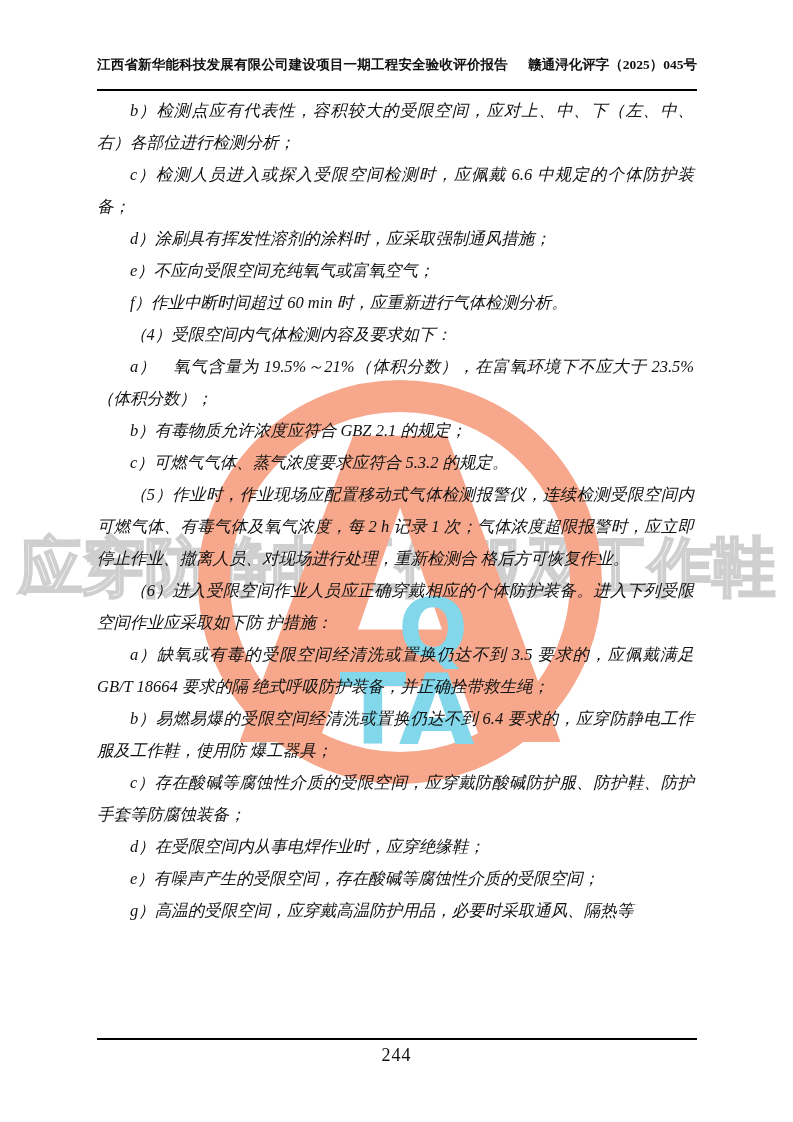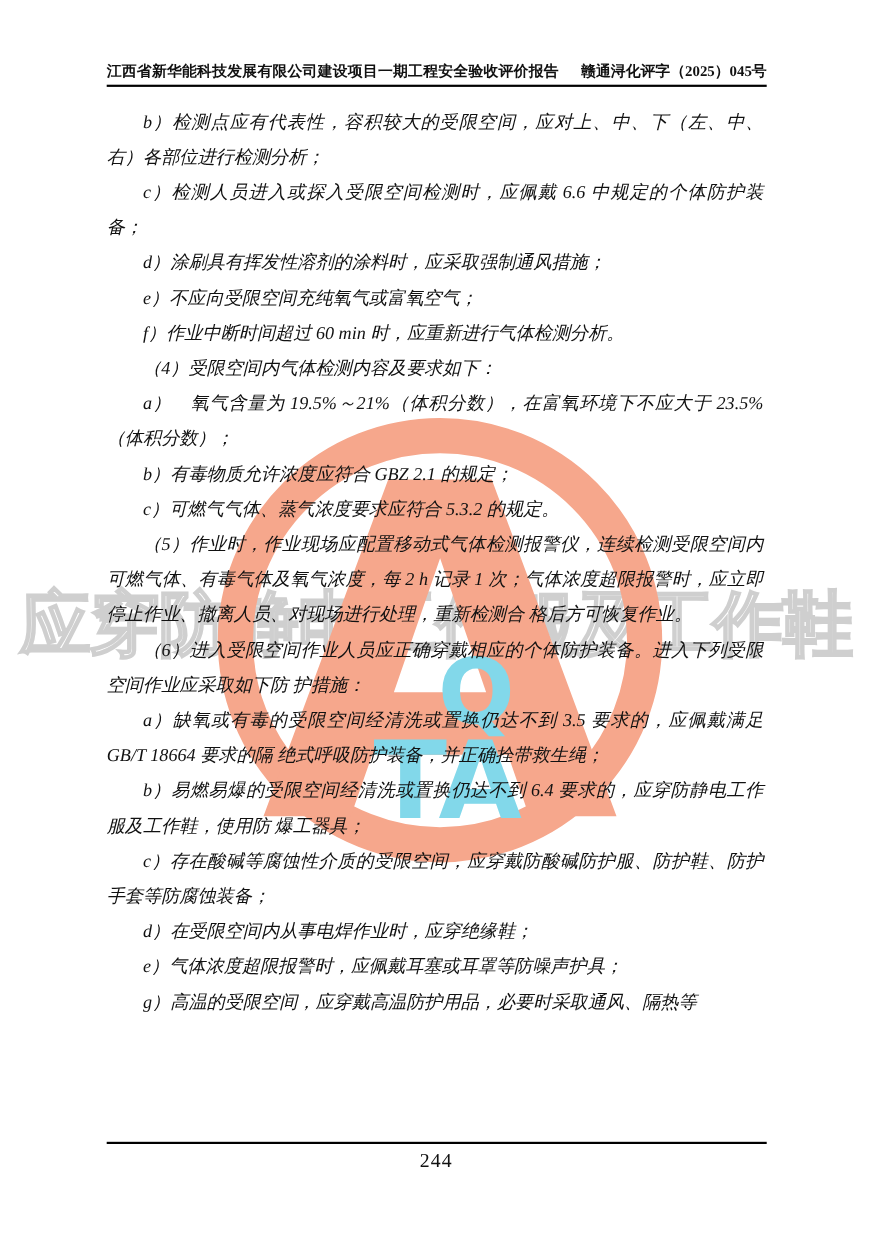--- a/index.html
+++ b/index.html
@@ -11,21 +11,21 @@
     overflow:hidden;
     font-family:"Liberation Serif","DejaVu Serif",serif;
     color:#111;
   }
 
   
   .header {
     position:absolute; left:97px; top:56px; width:600px;
     display:flex; justify-content:space-between; align-items:flex-end;
     border-bottom:2px solid #000;
-    padding-bottom:4px;
+    padding-bottom:16px;
     font-weight:bold; font-size:13.5px; line-height:17px;
     white-space:nowrap;
   }
   .header .h-left { letter-spacing:0.2px; }
   .header .h-right { margin-left:16px; }
 
   
   .content {
     position:absolute; left:97px; top:95px; width:597px;
     font-size:16.5px; line-height:32px;
@@ -91,20 +91,20 @@
       <p>（4）受限空间内气体检测内容及要求如下：</p>
       <p>a）　氧气含量为 19.5%～21%（体积分数），在富氧环境下不应大于 23.5%（体积分数）；</p>
       <p>b）有毒物质允许浓度应符合 GBZ 2.1 的规定；</p>
       <p>c）可燃气气体、蒸气浓度要求应符合 5.3.2 的规定。</p>
       <p>（5）作业时，作业现场应配置移动式气体检测报警仪，连续检测受限空间内可燃气体、有毒气体及氧气浓度，每 2 h 记录 1 次；气体浓度超限报警时，应立即停止作业、撤离人员、对现场进行处理，重新检测合 格后方可恢复作业。</p>
       <p>（6）进入受限空间作业人员应正确穿戴相应的个体防护装备。进入下列受限空间作业应采取如下防 护措施：</p>
       <p>a）缺氧或有毒的受限空间经清洗或置换仍达不到 3.5 要求的，应佩戴满足 GB/T 18664 要求的隔 绝式呼吸防护装备，并正确拴带救生绳；</p>
       <p>b）易燃易爆的受限空间经清洗或置换仍达不到 6.4 要求的，应穿防静电工作服及工作鞋，使用防 爆工器具；</p>
       <p>c）存在酸碱等腐蚀性介质的受限空间，应穿戴防酸碱防护服、防护鞋、防护手套等防腐蚀装备；</p>
       <p>d）在受限空间内从事电焊作业时，应穿绝缘鞋；</p>
-      <p>e）气体浓度超限报警时，应佩戴耳塞或耳罩等防噪声护具；</p>
+      <p>e）有噪声产生的受限空间，存在酸碱等腐蚀性介质的受限空间；</p>
       <p>g）高温的受限空间，应穿戴高温防护用品，必要时采取通风、隔热等</p>
     </div>
 
   <div class="footer-line"></div>
   <div class="page-num">244</div>
 
 </div>
 
 </body></html>

